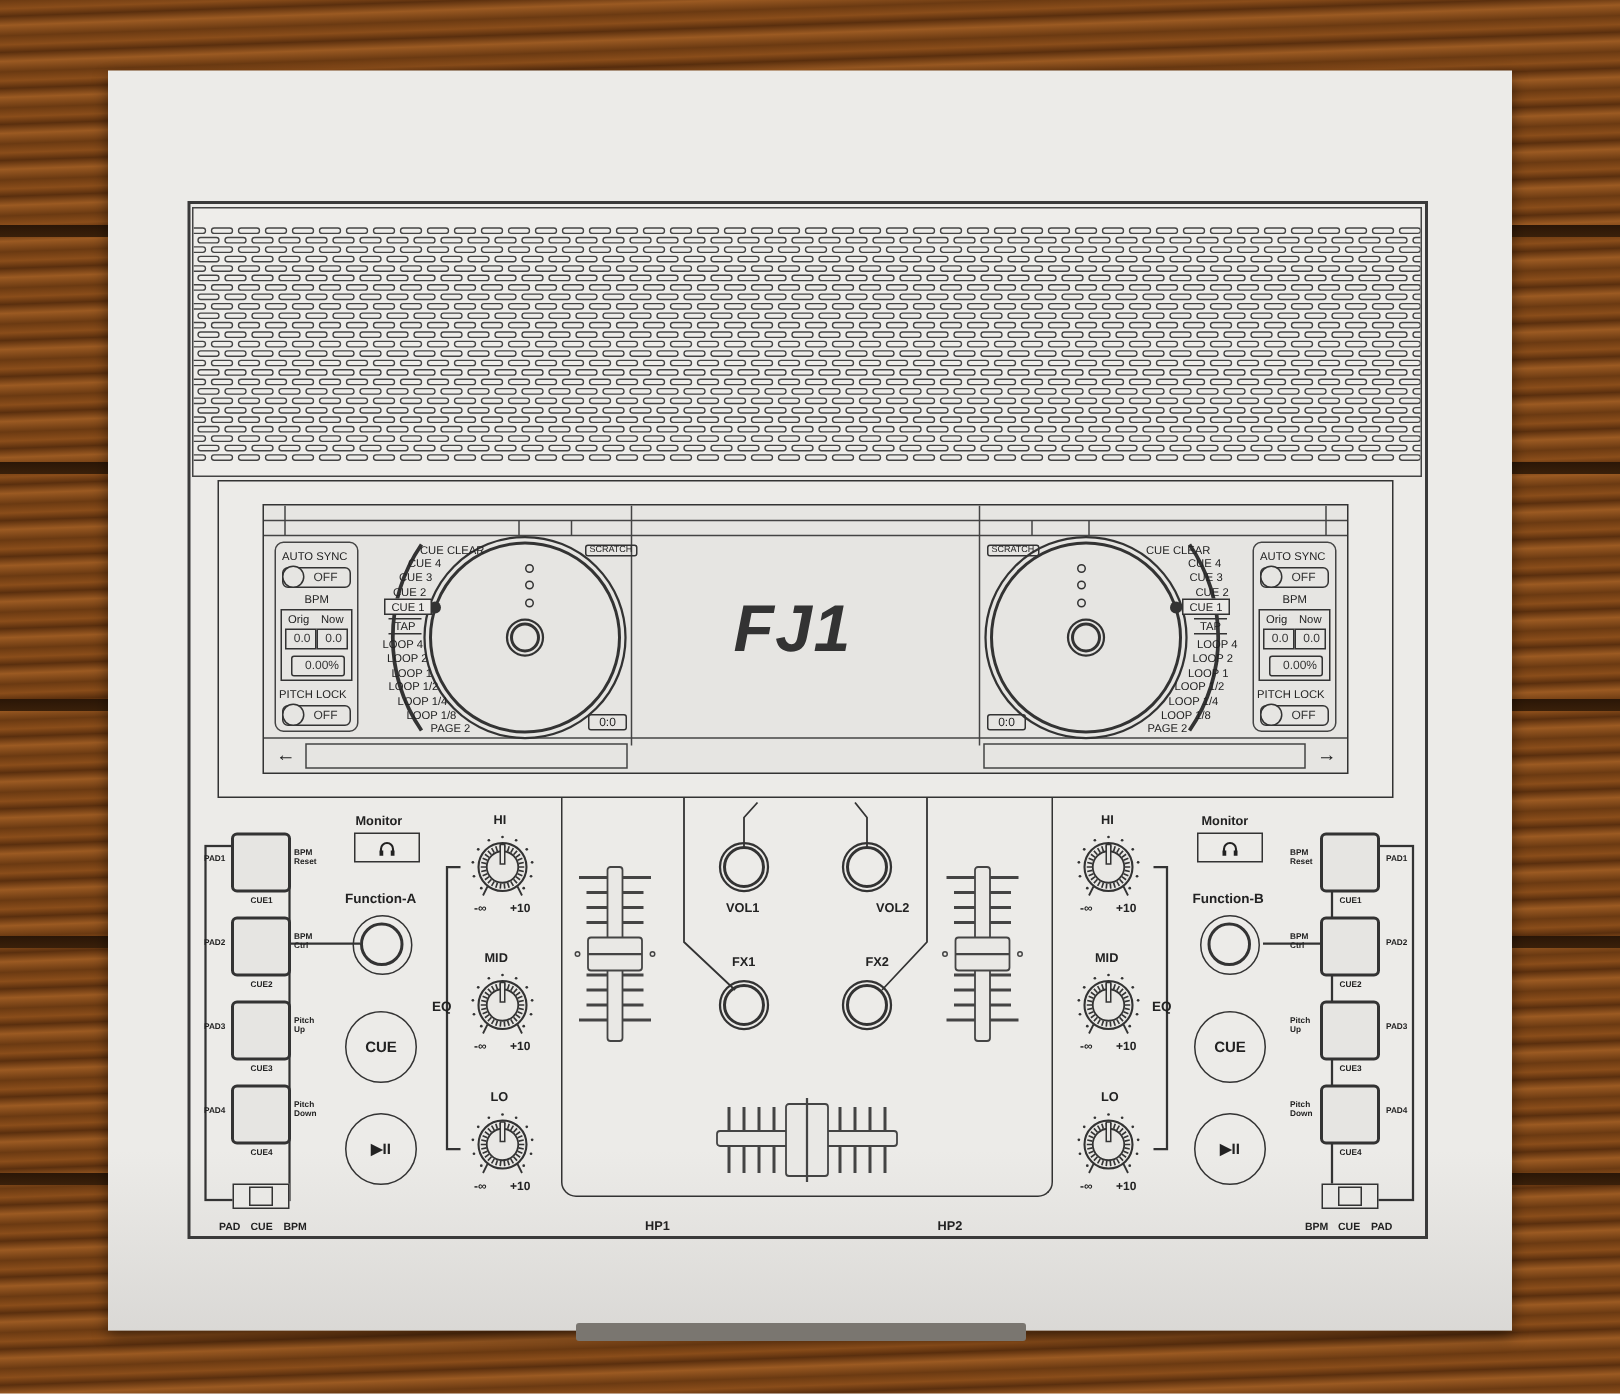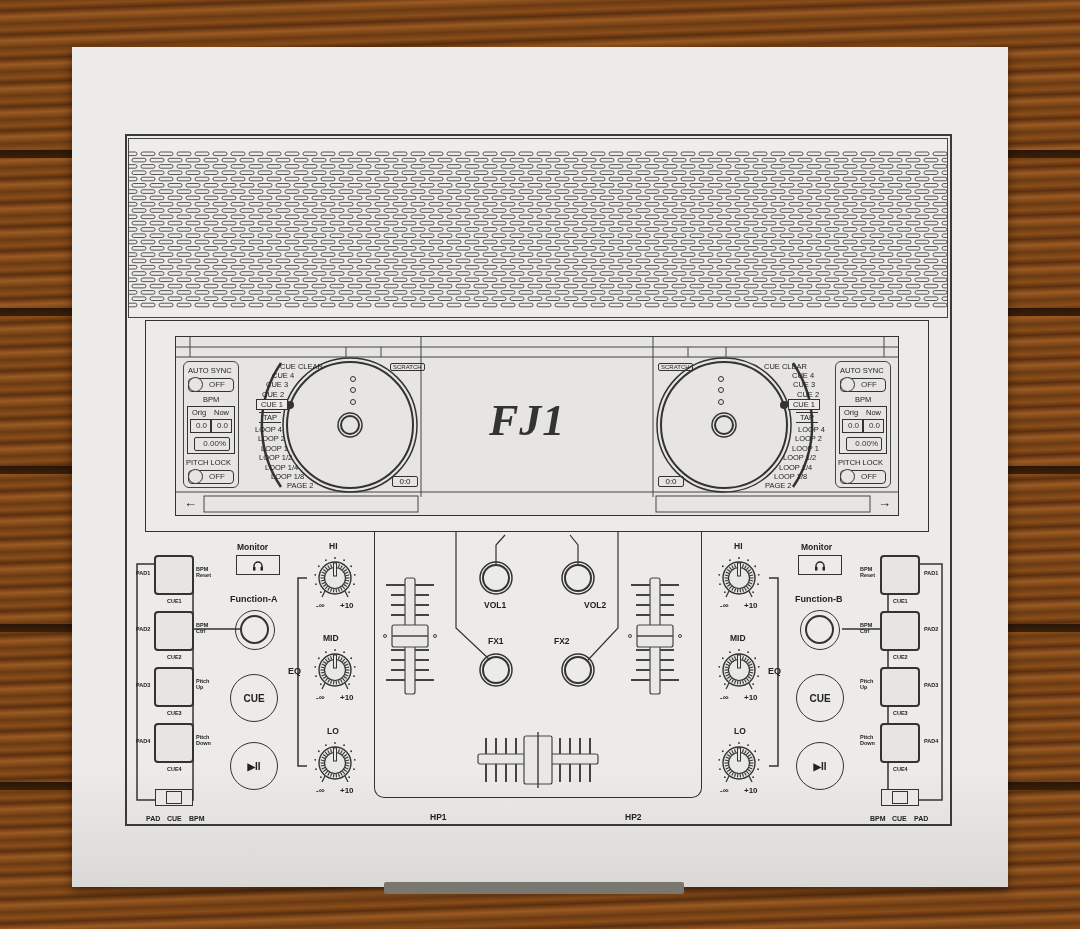--- a/index.html
+++ b/index.html
@@ -1269,21 +1269,21 @@
     <span class="t small" style="left:85px;top:107px;">LOOP 1</span>
     <span class="t small" style="left:83px;top:116px;">LOOP 1/2</span>
     <span class="t small" style="left:89px;top:126px;">LOOP 1/4</span>
     <span class="t small" style="left:95px;top:135px;">LOOP 1/8</span>
     <span class="t small" style="left:111px;top:144px;">PAGE 2</span>
   </div>
   <span class="t" style="left:214px;top:26px;font-size:6px;border:1px solid #333;padding:0 2px;border-radius:2px;">SCRATCH</span>
   <span class="t" style="left:216px;top:139px;font-size:8px;border:1px solid #333;padding:0 3px;width:18px;text-align:center;border-radius:2px;">0:0</span>
   <span class="t" style="left:8px;top:158px;font-size:13px;">←</span>
 
-  <span class="t logo" style="left:313px;top:58px;font-family:Liberation Serif, serif;">FJ1</span>
+  <span class="t logo" style="left:313px;top:58px;">FJ1</span>
 
   <div class="panel-box" style="left:659px;top:24px;width:56px;height:127px;">
     <span class="t small" style="left:4px;top:4px;">AUTO SYNC</span>
     <div class="toggle" style="left:4px;top:16px;">
       <div class="knob"></div>
       <span>OFF</span>
     </div>
     <span class="t small" style="left:19px;top:33px;">BPM</span>
     <div style="position:absolute;left:3px;top:44px;width:48px;height:48px;border:1.2px solid #333;box-sizing:border-box;">
       <span class="t small" style="left:4px;top:1px;">Orig</span>
@@ -1351,21 +1351,21 @@
       <circle cx="578" cy="670" r="13" stroke-width="2"></circle>
   </g>
 </svg>
 <div class="abs" style="left:480px;top:562px;width:32px;height:32px;border-radius:50%;"></div>
 <div class="abs" style="left:562px;top:562px;width:32px;height:32px;border-radius:50%;"></div>
 <div class="abs" style="left:480px;top:654px;width:32px;height:32px;border-radius:50%;"></div>
 <div class="abs" style="left:562px;top:654px;width:32px;height:32px;border-radius:50%;"></div>
 <span class="t lbl bold" style="left:484px;top:600px;">VOL1</span>
 <span class="t lbl bold" style="left:584px;top:600px;">VOL2</span>
 <span class="t lbl bold" style="left:488px;top:636px;">FX1</span>
-<span class="t lbl bold" style="left:554px;top:636px;">FX2</span>
+<span class="t lbl bold" style="left:577px;top:636px;">FX2</span>
 
 <svg class="abs" style="left:380px;top:575px" width="60" height="125">
   <g stroke="#444" stroke-width="2">
     <line x1="6" y1="10" x2="54" y2="10"></line>
       <line x1="11" y1="20" x2="49" y2="20"></line>
       <line x1="11" y1="30" x2="49" y2="30"></line>
       <line x1="11" y1="40" x2="49" y2="40"></line>
     <line x1="11" y1="75" x2="49" y2="75"></line>
       <line x1="11" y1="85" x2="49" y2="85"></line>
       <line x1="11" y1="95" x2="49" y2="95"></line>

